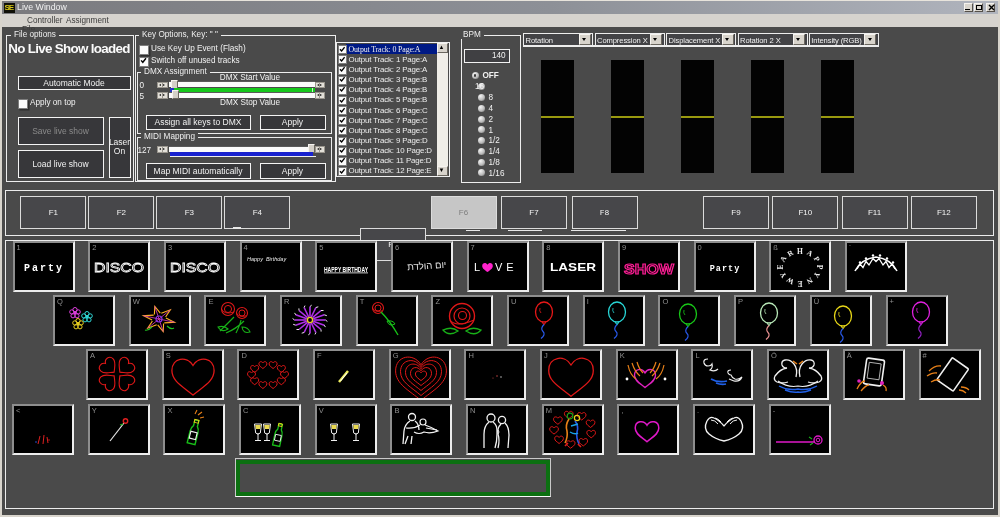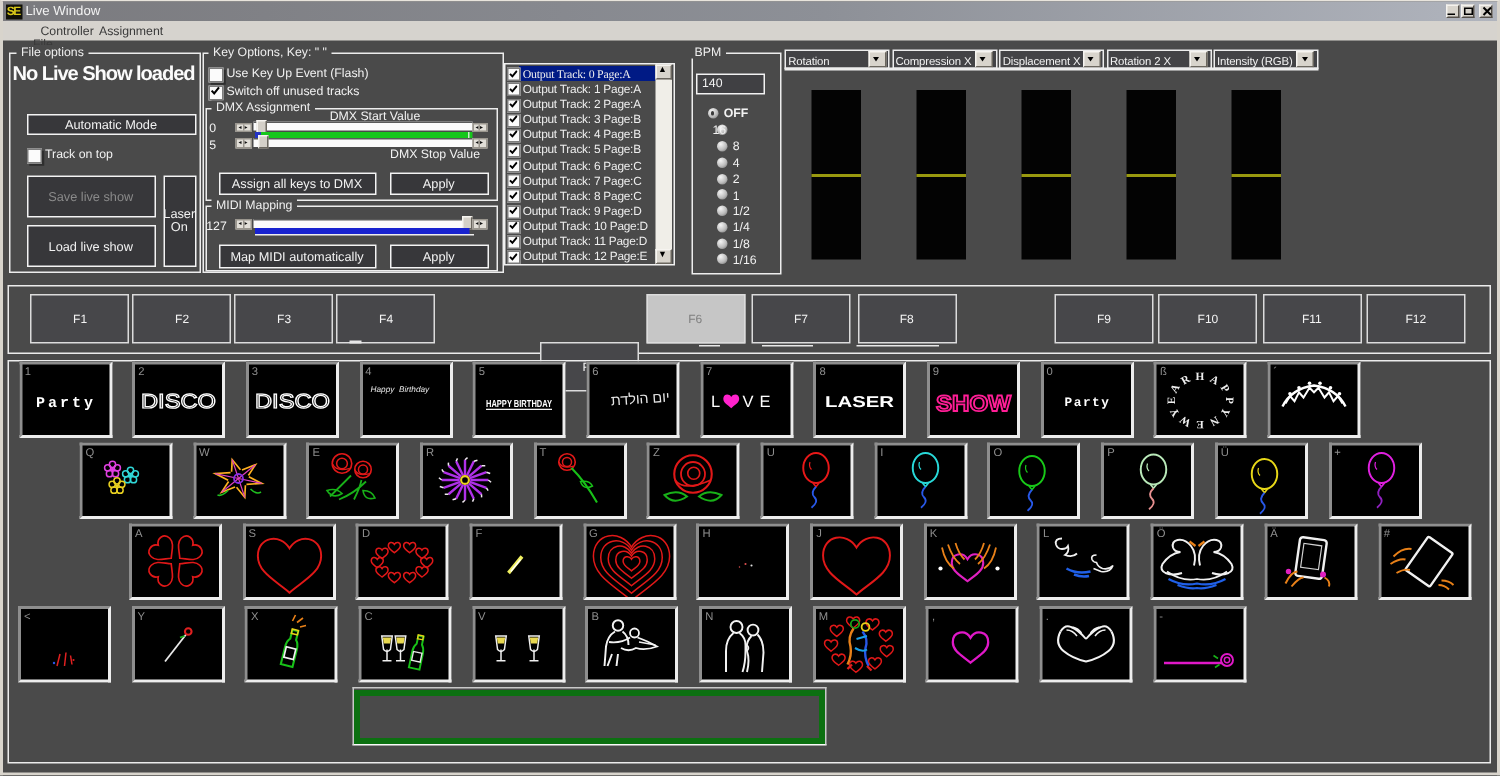--- a/index.html
+++ b/index.html
@@ -35,21 +35,21 @@
   </svg>
 <div class="abs" style="left:2px;top:13.5px;width:996px;height:13px;background:#d6d3ce;"></div>
 <div class="abs" style="left:7px;top:25px;color:#3a3a3a;font-size:8.2px;padding-left:15px;">File</div>
 <div class="abs" style="left:27px;top:15.5px;color:#3a3a3a;font-size:8.2px;">Controller</div>
 <div class="abs" style="left:66px;top:15.5px;color:#3a3a3a;font-size:8.2px;">Assignment</div>
 <div class="grp" style="left:5.5px;top:34.5px;width:126.5px;height:145px;"></div>
 <div class="grplbl" style="left:11px;top:29.5px;">File options</div>
 <div class="abs" style="left:8px;top:41px;width:122px;text-align:center;color:#fbfbfb;font-weight:bold;font-size:13.4px;letter-spacing:-0.7px;white-space:nowrap;">No Live Show loaded</div>
 <div class="btn" style="left:17.5px;top:75.5px;width:111px;height:12px;">Automatic Mode</div>
 <div class="cb" style="left:18px;top:98.5px;width:8px;height:8px;box-shadow:1.5px 1.5px 0 #2e2e2e;"></div>
-<div class="lbl" style="left:30px;top:98px;">Track on top</div>
+<div class="lbl" style="left:30px;top:98px;">Apply on top</div>
 <div class="btn" style="left:17.5px;top:117px;width:84px;height:25.5px;color:#8a8a8a;">Save live show</div>
 <div class="btn" style="left:17.5px;top:150px;width:84px;height:25.5px;">Load live show</div>
 <div class="btn" style="left:108.5px;top:117px;width:20px;height:58.5px;line-height:9px;">Laser<br>On</div>
 <div class="grp" style="left:134.5px;top:34.5px;width:199px;height:145px;"></div>
 <div class="grplbl" style="left:139px;top:29.5px;">Key Options, Key: " "</div>
 <div class="cb" style="left:139px;top:44.5px;width:8px;height:8px;box-shadow:1.5px 1.5px 0 #2e2e2e;"></div>
 <div class="lbl" style="left:151px;top:44px;">Use Key Up Event (Flash)</div>
 <div class="cb" style="left:139px;top:56.5px;width:8px;height:8px;"></div>
 <svg class="abs" style="left:139.7px;top:57.3px;" width="7" height="7" viewBox="0 0 7 7">
     <path d="M1.1 3.4 L2.8 5.3 L6 1.3" fill="none" stroke="#000" stroke-width="1.4"></path>
@@ -76,21 +76,21 @@
 <div class="abs" style="left:157px;top:92px;width:10.5px;height:6.5px;background:#e2dfd8;border:1px solid #9a968e;box-sizing:border-box;"></div>
 <div class="abs" style="left:159.2px;top:94.2px;width:0;height:0;border-top:1.1px solid transparent;border-bottom:1.1px solid transparent;border-right:2.2px solid #111;"></div>
 <div class="abs" style="left:162.9px;top:94.2px;width:0;height:0;border-top:1.1px solid transparent;border-bottom:1.1px solid transparent;border-left:2.2px solid #111;"></div>
 <div class="abs" style="left:161.75px;top:93px;width:1px;height:4.5px;background:#9a968e;"></div>
 <div class="abs" style="left:169px;top:91.5px;width:146px;height:6px;background:#fbfbfb;border-top:1px solid #5a5a5a;box-sizing:border-box;"></div>
 <div class="abs" style="left:172.07px;top:90.0px;width:6.5px;height:9px;background:#d4d0c8;border:1px solid;border-color:#f6f4f0 #6a665e #6a665e #f6f4f0;box-sizing:border-box;"></div>
 <div class="abs" style="left:314.5px;top:92px;width:10.5px;height:6.5px;background:#e2dfd8;border:1px solid #9a968e;box-sizing:border-box;"></div>
 <div class="abs" style="left:316.7px;top:94.2px;width:0;height:0;border-top:1.1px solid transparent;border-bottom:1.1px solid transparent;border-right:2.2px solid #111;"></div>
 <div class="abs" style="left:320.4px;top:94.2px;width:0;height:0;border-top:1.1px solid transparent;border-bottom:1.1px solid transparent;border-left:2.2px solid #111;"></div>
 <div class="abs" style="left:319.25px;top:93px;width:1px;height:4.5px;background:#9a968e;"></div>
-<div class="lbl" style="left:180px;top:97.5px;width:140px;text-align:right;">DMX Stop Value</div>
+<div class="lbl" style="left:180px;top:97.5px;width:140px;text-align:center;">DMX Stop Value</div>
 <div class="btn" style="left:145.5px;top:114.5px;width:103px;height:13.5px;">Assign all keys to DMX</div>
 <div class="btn" style="left:259.5px;top:114.5px;width:64px;height:13.5px;">Apply</div>
 <div class="grp" style="left:137px;top:137px;width:193px;height:42px;"></div>
 <div class="grplbl" style="left:141px;top:132px;">MIDI Mapping</div>
 <div class="lbl" style="left:137.5px;top:145.5px;">127</div>
 <div class="abs" style="left:157px;top:146px;width:10.5px;height:6.5px;background:#e2dfd8;border:1px solid #9a968e;box-sizing:border-box;"></div>
 <div class="abs" style="left:159.2px;top:148.2px;width:0;height:0;border-top:1.1px solid transparent;border-bottom:1.1px solid transparent;border-right:2.2px solid #111;"></div>
 <div class="abs" style="left:162.9px;top:148.2px;width:0;height:0;border-top:1.1px solid transparent;border-bottom:1.1px solid transparent;border-left:2.2px solid #111;"></div>
 <div class="abs" style="left:161.75px;top:147px;width:1px;height:4.5px;background:#9a968e;"></div>
 <div class="abs" style="left:169px;top:145.5px;width:146px;height:6px;background:#fbfbfb;border-top:1px solid #5a5a5a;box-sizing:border-box;"></div>
@@ -171,21 +171,21 @@
   </svg>
 <div class="lbl" style="left:348.5px;top:166.4px;font-size:7.9px;letter-spacing:-0.15px;color:#eeeeee;">Output Track: 12 Page:E</div>
 <div class="abs" style="left:437.3px;top:43px;width:10.5px;height:132.7px;background:#f0eee8;"></div>
 <div class="abs" style="left:437.3px;top:43px;width:10.5px;height:10px;background:#d8d4cc;border:1px solid;border-color:#f6f4f0 #6a665e #6a665e #f6f4f0;box-sizing:border-box;"></div>
 <div class="abs" style="left:438.6px;top:44.2px;font-size:6px;color:#000;">▲</div>
 <div class="abs" style="left:437.3px;top:165.7px;width:10.5px;height:10px;background:#d8d4cc;border:1px solid;border-color:#f6f4f0 #6a665e #6a665e #f6f4f0;box-sizing:border-box;"></div>
 <div class="abs" style="left:438.6px;top:166.89999999999998px;font-size:6px;color:#000;">▼</div>
 <div class="grp" style="left:460.5px;top:34.5px;width:58px;height:146px;"></div>
 <div class="grplbl" style="left:460px;top:29.5px;">BPM</div>
 <div class="abs" style="left:464px;top:48.5px;width:46px;height:14px;background:#404043;border:1.2px solid #f2f2f2;box-sizing:border-box;"></div>
-<div class="lbl" style="left:468px;top:51px;">140</div>
+<div class="lbl" style="left:492px;top:51px;">140</div>
 <div class="radio" style="left:471.5px;top:71.8px;"></div>
 <div class="abs" style="left:473.6px;top:73.9px;width:2.8px;height:2.8px;border-radius:50%;background:#3a3a3a;"></div>
 <div class="lbl" style="left:482.5px;top:71.2px;font-weight:bold;">OFF</div>
 <div class="radio" style="left:477.5px;top:83.2px;"></div>
 <div class="lbl" style="left:475px;top:82.4px;text-align:right;">16</div>
 <div class="radio" style="left:477.5px;top:93.98px;"></div>
 <div class="lbl" style="left:488.5px;top:93.18px;">8</div>
 <div class="radio" style="left:477.5px;top:104.76px;"></div>
 <div class="lbl" style="left:488.5px;top:103.96000000000001px;">4</div>
 <div class="radio" style="left:477.5px;top:115.53999999999999px;"></div>
@@ -232,21 +232,21 @@
 <div class="abs" style="left:820.5px;top:59.5px;width:33.5px;height:113.5px;background:#030303;"></div>
 <div class="abs" style="left:820.5px;top:116.2px;width:33.5px;height:1.8px;background:#99990f;"></div>
 <div class="abs" style="left:5px;top:189.5px;width:989px;height:46px;border:1.4px solid #ececec;box-sizing:border-box;"></div>
 <div class="fkey" style="left:20.4px;top:195.5px;">F1</div>
 <div class="fkey" style="left:88.4px;top:195.5px;">F2</div>
 <div class="fkey" style="left:156.4px;top:195.5px;">F3</div>
 <div class="fkey" style="left:224.4px;top:195.5px;">F4</div>
 <div class="fkey" style="left:360px;top:195.5px;margin-top:32px;">F5</div>
 <div class="fkey" style="left:430.5px;top:195.5px;background:#c6c6c6;color:#7e7e7e;">F6</div>
 <div class="fkey" style="left:501px;top:195.5px;">F7</div>
-<div class="fkey" style="left:571.5px;top:195.5px;">F8</div>
+<div class="fkey" style="left:571.5px;top:195.5px;font-family:Liberation Mono, monospace;">F8</div>
 <div class="fkey" style="left:703px;top:195.5px;">F9</div>
 <div class="fkey" style="left:772.3px;top:195.5px;">F10</div>
 <div class="fkey" style="left:841.6px;top:195.5px;">F11</div>
 <div class="fkey" style="left:910.9px;top:195.5px;">F12</div>
 <div class="abs" style="left:466px;top:229.5px;width:14px;height:1.5px;background:#e8e8e8;"></div>
 <div class="abs" style="left:508px;top:229.5px;width:34px;height:1.5px;background:#e8e8e8;"></div>
 <div class="abs" style="left:571px;top:229.5px;width:55px;height:1.5px;background:#e8e8e8;"></div>
 <div class="abs" style="left:233px;top:227px;width:8px;height:1.5px;background:#e8e8e8;"></div>
 <div class="abs" style="left:5px;top:240px;width:989px;height:268.5px;border:1.4px solid #ececec;box-sizing:border-box;"></div>
 <div class="abs" style="left:234.5px;top:458px;width:316.5px;height:39px;border:1px solid #c9c9c9;border-bottom:1.6px solid #fafafa;box-sizing:border-box;"></div>

